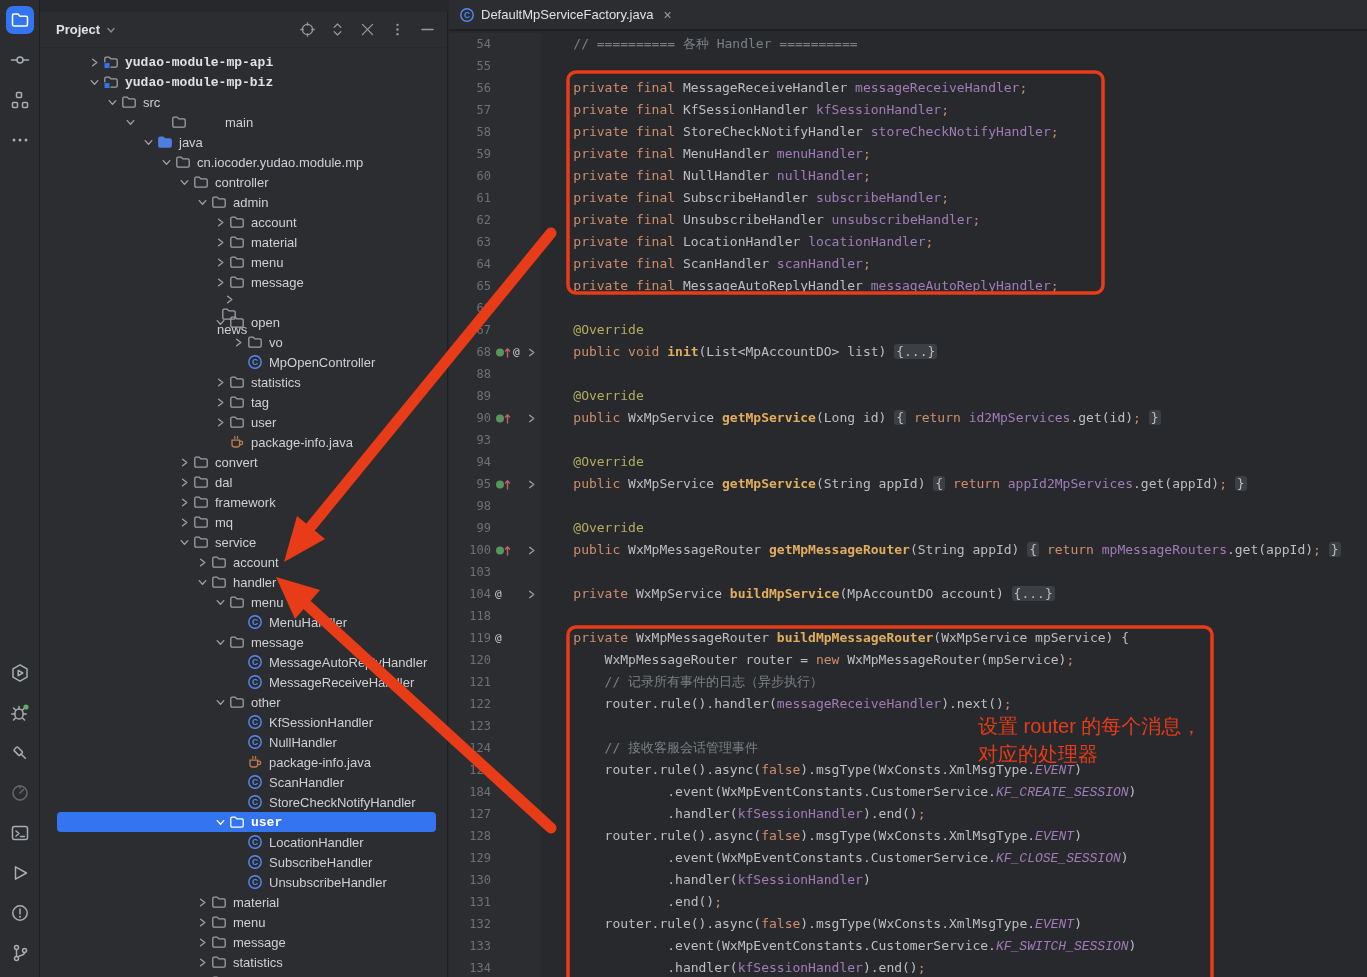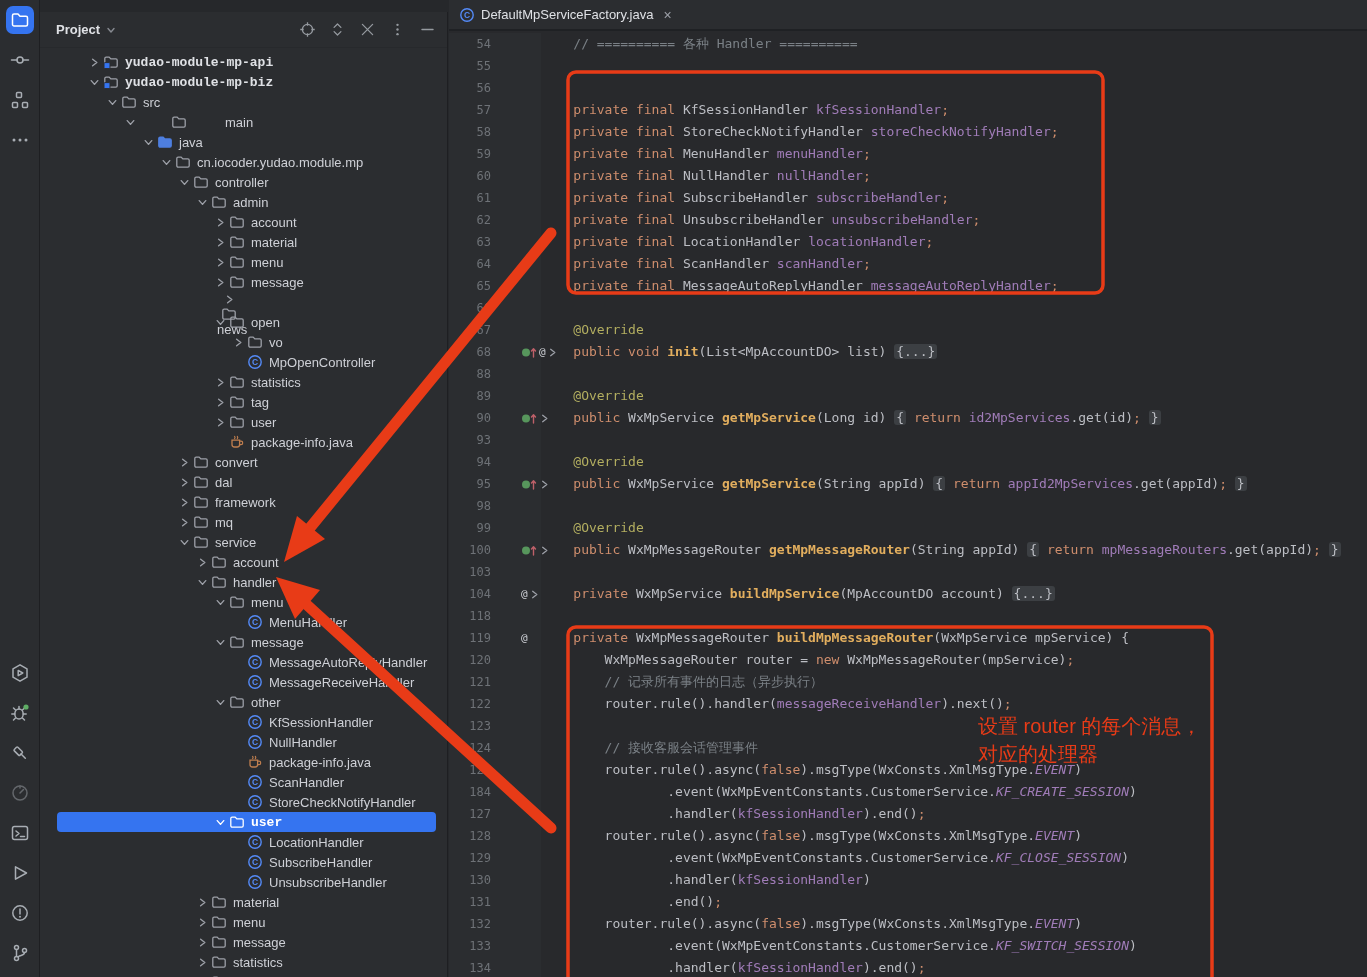--- a/index.html
+++ b/index.html
@@ -34,28 +34,28 @@
   .tree-row.bold .tlabel{font-weight:700;color:#DFE1E5;font-family:Liberation Mono, monospace;}
   .tree-row.selected .tlabel{color:#FFFFFF;font-weight:700;}
 
   
   .editor{position:absolute;left:449px;top:0;right:0;height:977px;background:#28292C;}
   .tabbar{height:31px;background:#2B2D30;border-bottom:2px solid #1F2124;display:flex;align-items:stretch;}
   .tab{display:flex;align-items:center;gap:6px;padding:0 10px 0 10px;font-size:13px;color:#DFE1E5;cursor:pointer;}
   .tab .close{color:#9DA0A8;font-size:14px;margin-left:4px;cursor:pointer;}
   .codewrap{position:relative;padding-top:2px;}
   .cline{display:flex;height:22px;line-height:22px;font-family:"DejaVu Sans Mono","Liberation Mono",monospace;font-size:13px;}
-  .gut{flex:none;width:92px;background:#2B2D30;display:flex;align-items:center;gap:26px;}
+  .gut{flex:none;width:92px;background:#2B2D30;display:flex;align-items:center;}
   .gnum{flex:none;width:42px;text-align:right;color:#6E7277;font-size:12px;font-family:"DejaVu Sans Mono",monospace;}
   .gicons{flex:1;display:flex;align-items:center;gap:1px;padding-left:4px;height:22px;}
   .gi-fold{margin-left:auto;margin-right:4px;display:flex;cursor:pointer;}
   .gi-at{color:#CED0D6;font-size:11px;line-height:12px;}
   .ctext{white-space:pre;padding-left:1px;color:#BCBEC4;}
   .tk-k{color:#CF8E6D;} .tk-d{color:#BCBEC4;} .tk-f{color:#A07CB8;}
-  .tk-i{color:#A07CB8;font-style:italic;} .tk-c{color:#7A8086;}
+  .tk-i{color:#A07CB8;font-style:italic;font-family:Liberation Mono, monospace;} .tk-c{color:#7A8086;}
   .tk-a{color:#B3AE60;} .tk-m{color:#E2AE5E;font-weight:700;}
   .tk-ch{color:#BCBEC4;background:#3C3F43;border-radius:3px;padding:0 2px;}
 
   
   .overlay{position:absolute;left:0;top:0;width:1367px;height:977px;pointer-events:none;z-index:50;}
 </style>
 </head>
 <body>
 
 <div class="app">
@@ -885,20 +885,21 @@
             <span class="gnum">55</span>
             <span class="gicons"></span>
           </div>
           <div class="ctext"></div>
         </div>
         <div class="cline">
           <div class="gut">
             <span class="gnum">56</span>
             <span class="gicons"></span>
           </div>
+          <div class="ctext"><span class="tk-k">    private final </span><span class="tk-d">MessageReceiveHandler </span><span class="tk-f">messageReceiveHandler</span><span class="tk-k">;</span></div>
         </div>
         <div class="cline">
           <div class="gut">
             <span class="gnum">57</span>
             <span class="gicons"></span>
           </div>
           <div class="ctext"><span class="tk-k">    private final </span><span class="tk-d">KfSessionHandler </span><span class="tk-f">kfSessionHandler</span><span class="tk-k">;</span></div>
         </div>
         <div class="cline">
           <div class="gut">

